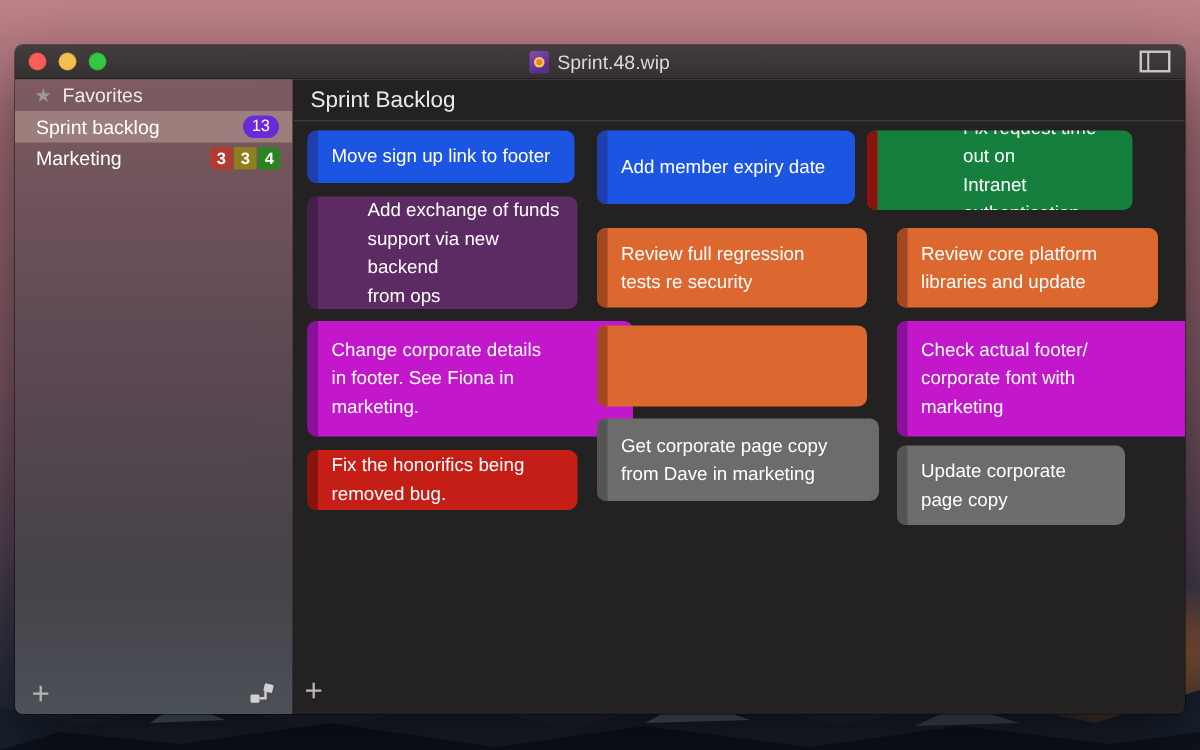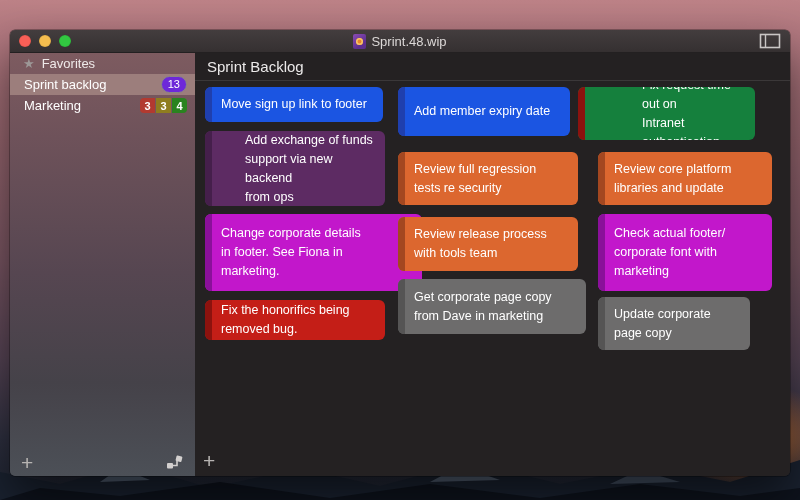--- a/index.html
+++ b/index.html
@@ -153,24 +153,22 @@
 libraries and update</div>
           </div>
           <div class="card" style="left: 10px; top: 161px; width: 217px; height: 77px; background: rgb(194, 23, 203);">
             <div class="stripe" style="background: rgb(138, 16, 154);"></div>
             <div class="card-text">Change corporate details
 in footer. See Fiona in
 marketing.</div>
           </div>
           <div class="card" style="left: 203px; top: 164px; width: 180px; height: 54px; background: rgb(220, 103, 47);">
             <div class="stripe" style="background: rgb(163, 71, 32);"></div>
-            <div class="card-text">Review release process
-with tools team</div>
           </div>
-          <div class="card" style="left: 403px; top: 161px; width: 174px; height: 77px; background: rgb(194, 23, 203);">
+          <div class="card" style="left: 403px; top: 161px; width: 202px; height: 77px; background: rgb(194, 23, 203);">
             <div class="stripe" style="background: rgb(138, 16, 154);"></div>
             <div class="card-text">Check actual footer/
 corporate font with
 marketing</div>
           </div>
           <div class="card" style="left: 10px; top: 247px; width: 180px; height: 40px; background: rgb(196, 30, 23);">
             <div class="stripe" style="background: rgb(140, 18, 14);"></div>
             <div class="card-text">Fix the honorifics being
 removed bug.</div>
           </div>

